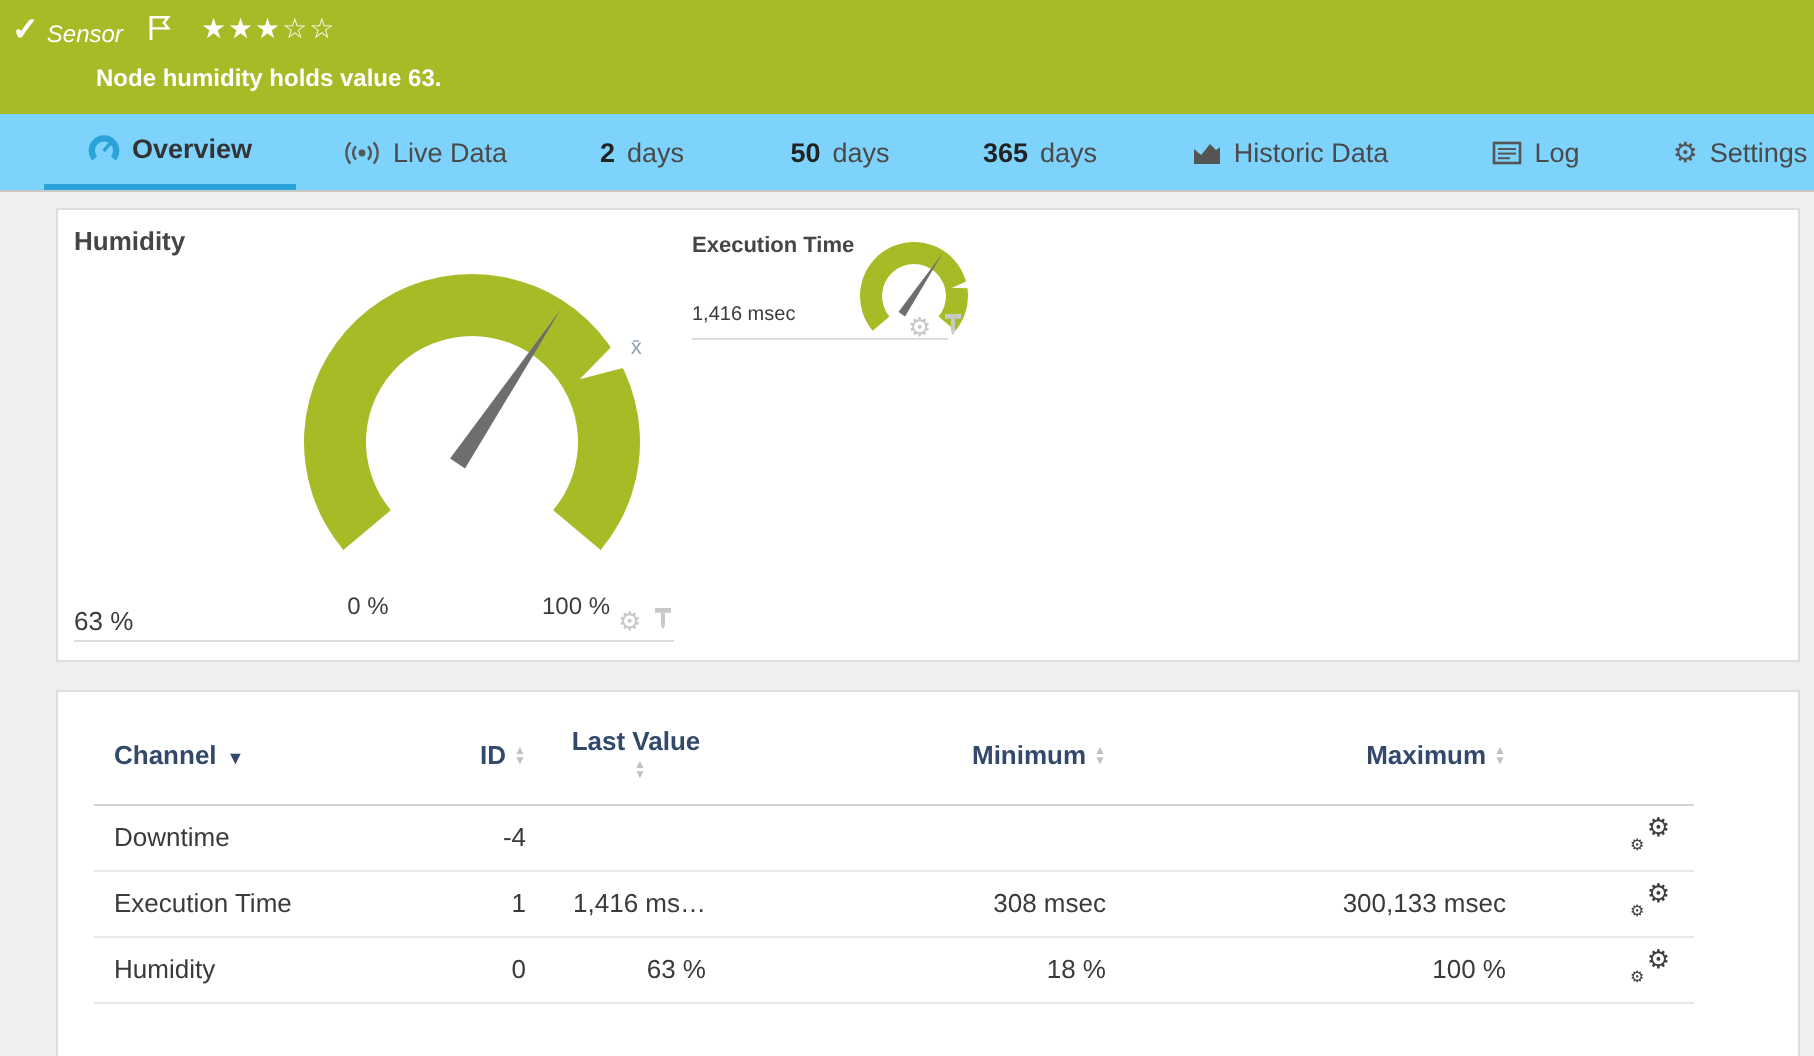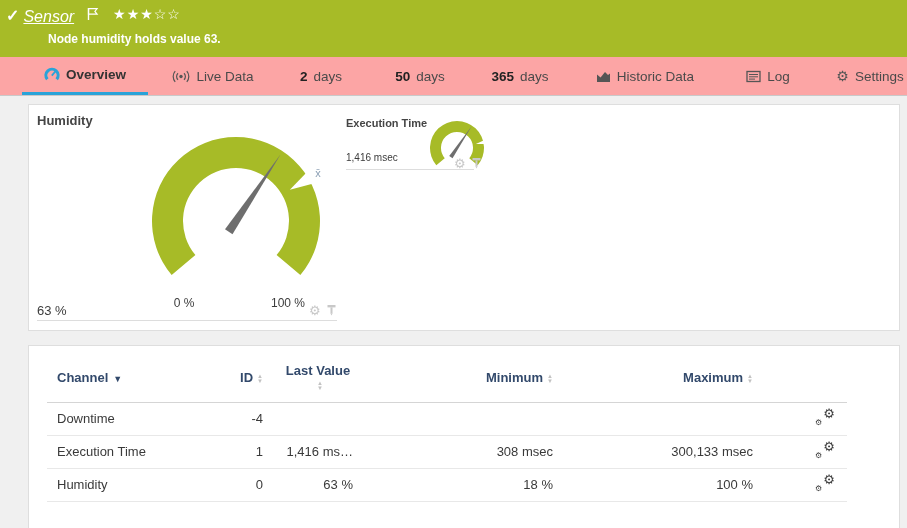--- a/index.html
+++ b/index.html
@@ -3,28 +3,28 @@
 <meta charset="utf-8">
 <style>
   * { margin:0; padding:0; box-sizing:border-box; }
   body { background:#e9e9e9; font-family:"Liberation Sans", sans-serif; }
   .app { position:relative; width:907px; height:528px; background:#f0f0f0; overflow:hidden; }
 
   
   .topbar { position:absolute; left:0; top:0; width:907px; height:57px; background:#a7bb27; color:#fff; }
   .topbar-row1 { display:flex; align-items:flex-start; padding:5px 0 0 6px; }
   .check { font-size:16px; font-weight:bold; line-height:22px; margin-right:4px; }
-  .kind { font-style:italic; font-size:16px; line-height:24px; margin-right:8px;text-decoration:underline; }
+  .kind { font-style:italic; font-size:12px; line-height:24px; margin-right:8px; }
   .sensor-title { font-size:20px; font-weight:bold; line-height:24px; }
   .flag { margin:2px 0 0 5px; }
   .stars { font-size:14px; letter-spacing:1px; margin:1px 0 0 14px; cursor:pointer; }
   .topbar-row2 { font-size:12px; font-weight:bold; padding-left:48px; margin-top:3px; }
 
   
-  .tabbar { position:absolute; left:0; top:57px; width:907px; height:39px; background:#fca5a5; border-bottom:1px solid #c9c9c9; }
+  .tabbar { position:absolute; left:0; top:57px; width:907px; height:39px; background:#7dd3fc; border-bottom:1px solid #c9c9c9; }
   .tab { position:absolute; top:0; height:38px; display:flex; align-items:center; justify-content:center; gap:6px;
          font-size:13.5px; color:#4a4a4a; cursor:pointer; white-space:nowrap; }
   .tab .num { font-weight:bold; color:#222; }
   .tab.active { font-weight:bold; color:#333; border-bottom:3px solid #2aa3d8; }
   .tab svg, .tab .gearglyph { flex:0 0 auto; }
   .gearglyph { font-size:14px; color:#555; line-height:14px; }
 
   
   .panel { position:absolute; background:#fff; border:1px solid #dedede; }
   #gauge-panel { left:28px; top:104px; width:872px; height:227px; }

